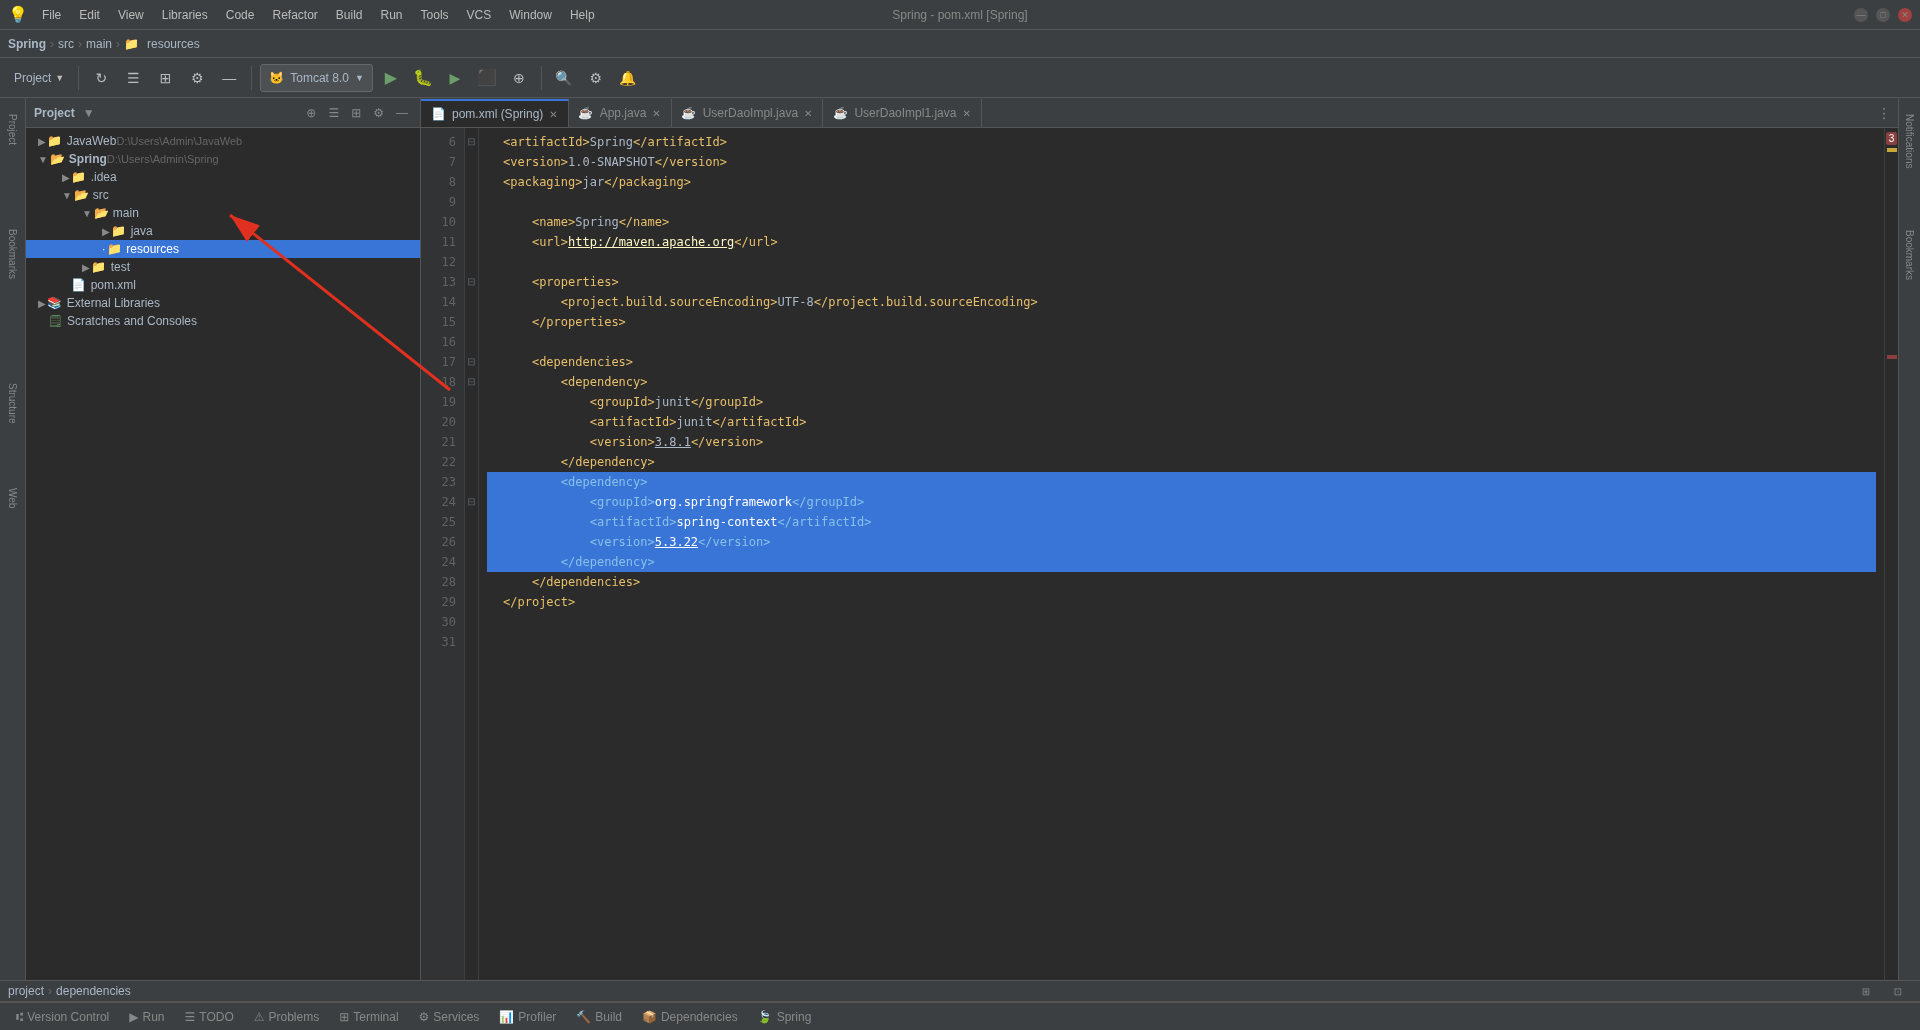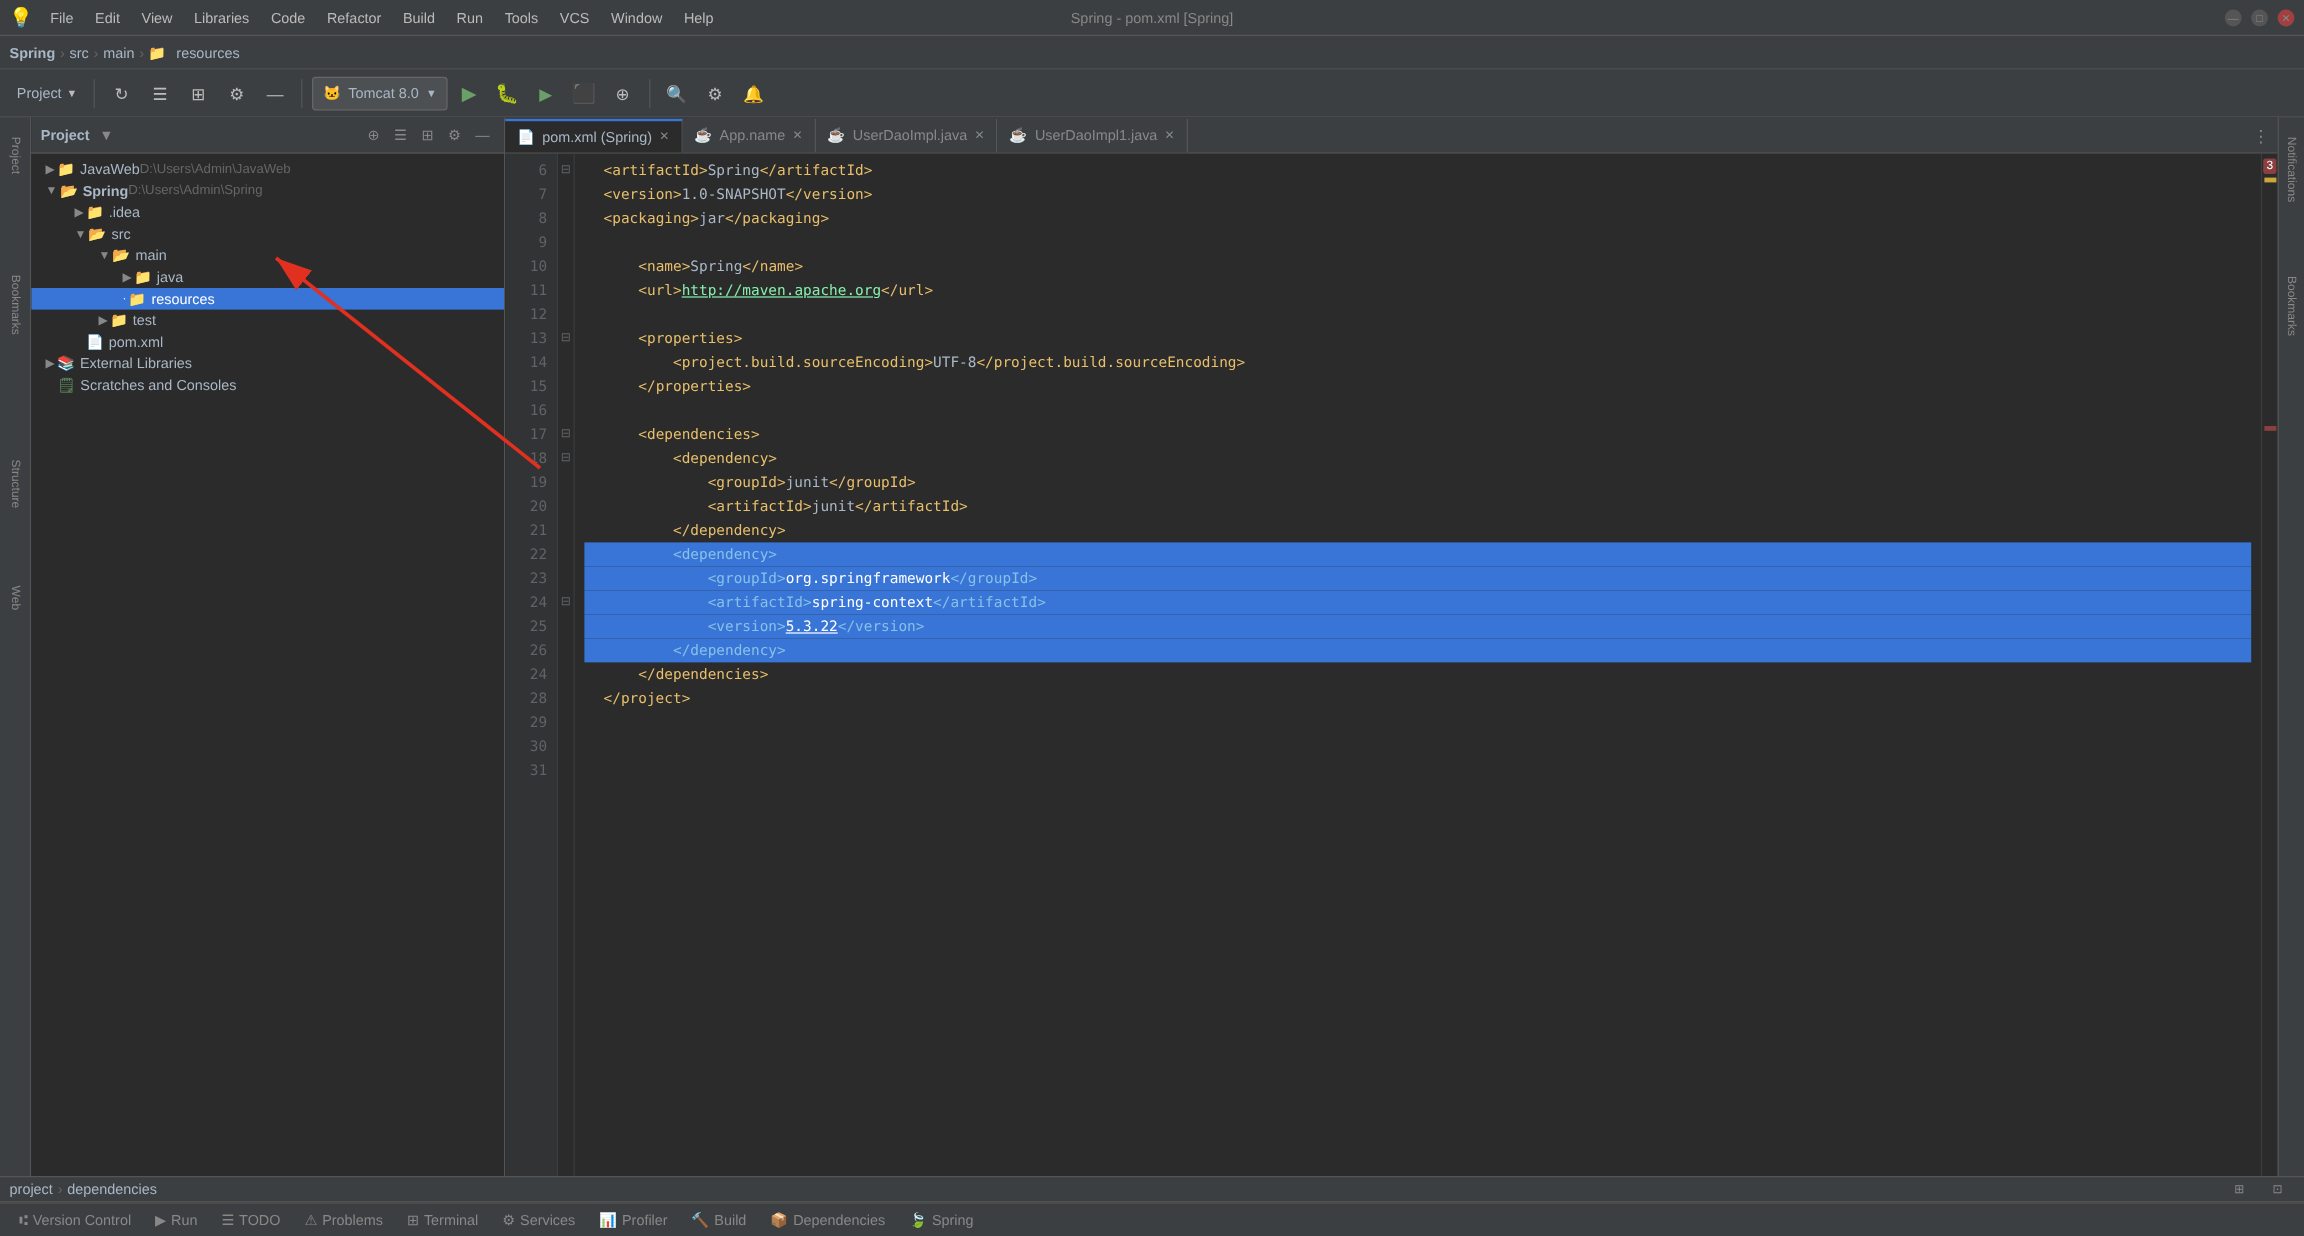--- a/index.html
+++ b/index.html
@@ -217,21 +217,21 @@
       white-space: pre;
       padding-left: 16px;
     }
     .code-line.highlighted {
       background: #3875d7;
       color: #fff;
     }
     .xml-tag { color: #e8bf6a; }
     .xml-bracket { color: #e8bf6a; }
     .xml-text { color: #a9b7c6; }
-    .xml-url { color: #86efac; text-decoration: underline; }
+    .xml-url { color: #fef9c3; text-decoration: underline; }
 
     
     #right-sidebar {
       width: 22px;
       background: #3c3f41;
       border-left: 1px solid #555;
       display: flex;
       flex-direction: column;
       align-items: center;
       padding-top: 8px;
@@ -498,21 +498,21 @@
     <div id="editor-area">
 
       <div id="tabs-bar">
         <div class="editor-tab active">
           <span style="color:#e8734a;">📄</span>
           <span>pom.xml (Spring)</span>
           <span class="tab-close">✕</span>
         </div>
         <div class="editor-tab">
           <span style="color:#6897bb;">☕</span>
-          <span>App.name</span>
+          <span>App.java</span>
           <span class="tab-close">✕</span>
         </div>
         <div class="editor-tab">
           <span style="color:#6897bb;">☕</span>
           <span>UserDaoImpl.java</span>
           <span class="tab-close">✕</span>
         </div>
         <div class="editor-tab">
           <span style="color:#6897bb;">☕</span>
           <span>UserDaoImpl1.java</span>
@@ -591,20 +591,21 @@
           <span class="code-line">    <span class="xml-bracket">&lt;</span><span class="xml-tag">url</span><span class="xml-bracket">&gt;</span><span class="xml-url">http://maven.apache.org</span><span class="xml-bracket">&lt;/</span><span class="xml-tag">url</span><span class="xml-bracket">&gt;</span></span>
           <span class="code-line">&nbsp;</span>
           <span class="code-line">    <span class="xml-bracket">&lt;</span><span class="xml-tag">properties</span><span class="xml-bracket">&gt;</span></span>
           <span class="code-line">        <span class="xml-bracket">&lt;</span><span class="xml-tag">project.build.sourceEncoding</span><span class="xml-bracket">&gt;</span><span class="xml-text">UTF-8</span><span class="xml-bracket">&lt;/</span><span class="xml-tag">project.build.sourceEncoding</span><span class="xml-bracket">&gt;</span></span>
           <span class="code-line">    <span class="xml-bracket">&lt;/</span><span class="xml-tag">properties</span><span class="xml-bracket">&gt;</span></span>
           <span class="code-line">&nbsp;</span>
           <span class="code-line">    <span class="xml-bracket">&lt;</span><span class="xml-tag">dependencies</span><span class="xml-bracket">&gt;</span></span>
           <span class="code-line">        <span class="xml-bracket">&lt;</span><span class="xml-tag">dependency</span><span class="xml-bracket">&gt;</span></span>
           <span class="code-line">            <span class="xml-bracket">&lt;</span><span class="xml-tag">groupId</span><span class="xml-bracket">&gt;</span><span class="xml-text">junit</span><span class="xml-bracket">&lt;/</span><span class="xml-tag">groupId</span><span class="xml-bracket">&gt;</span></span>
           <span class="code-line">            <span class="xml-bracket">&lt;</span><span class="xml-tag">artifactId</span><span class="xml-bracket">&gt;</span><span class="xml-text">junit</span><span class="xml-bracket">&lt;/</span><span class="xml-tag">artifactId</span><span class="xml-bracket">&gt;</span></span>
+          <span class="code-line">            <span class="xml-bracket">&lt;</span><span class="xml-tag">version</span><span class="xml-bracket">&gt;</span><span class="xml-text" style="text-decoration:underline;">3.8.1</span><span class="xml-bracket">&lt;/</span><span class="xml-tag">version</span><span class="xml-bracket">&gt;</span></span>
           <span class="code-line">        <span class="xml-bracket">&lt;/</span><span class="xml-tag">dependency</span><span class="xml-bracket">&gt;</span></span>
           <span class="code-line highlighted" style="background:#3875d7; color:#fff;">        <span style="color:#88c0e8;">&lt;</span><span style="color:#88c0e8;">dependency</span><span style="color:#88c0e8;">&gt;</span></span>
           <span class="code-line highlighted" style="background:#3875d7; color:#fff;">            <span style="color:#88c0e8;">&lt;</span><span style="color:#88c0e8;">groupId</span><span style="color:#88c0e8;">&gt;</span><span style="color:#fff;">org.springframework</span><span style="color:#88c0e8;">&lt;/</span><span style="color:#88c0e8;">groupId</span><span style="color:#88c0e8;">&gt;</span></span>
           <span class="code-line highlighted" style="background:#3875d7; color:#fff;">            <span style="color:#88c0e8;">&lt;</span><span style="color:#88c0e8;">artifactId</span><span style="color:#88c0e8;">&gt;</span><span style="color:#fff;">spring-context</span><span style="color:#88c0e8;">&lt;/</span><span style="color:#88c0e8;">artifactId</span><span style="color:#88c0e8;">&gt;</span></span>
           <span class="code-line highlighted" style="background:#3875d7; color:#fff;">            <span style="color:#88c0e8;">&lt;</span><span style="color:#88c0e8;">version</span><span style="color:#88c0e8;">&gt;</span><span style="color:#fff; text-decoration:underline;">5.3.22</span><span style="color:#88c0e8;">&lt;/</span><span style="color:#88c0e8;">version</span><span style="color:#88c0e8;">&gt;</span></span>
           <span class="code-line highlighted" style="background:#3875d7; color:#fff;">        <span style="color:#88c0e8;">&lt;/</span><span style="color:#88c0e8;">dependency</span><span style="color:#88c0e8;">&gt;</span></span>
           <span class="code-line">    <span class="xml-bracket">&lt;/</span><span class="xml-tag">dependencies</span><span class="xml-bracket">&gt;</span></span>
           <span class="code-line"><span class="xml-bracket">&lt;/</span><span class="xml-tag">project</span><span class="xml-bracket">&gt;</span></span>
           <span class="code-line">&nbsp;</span>
         </div>

